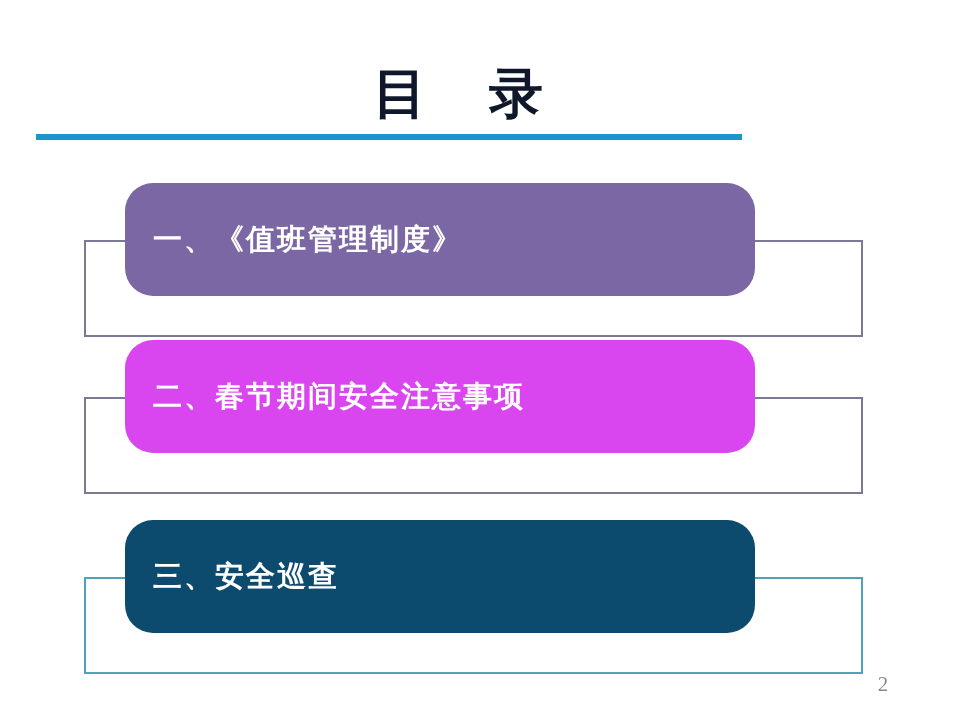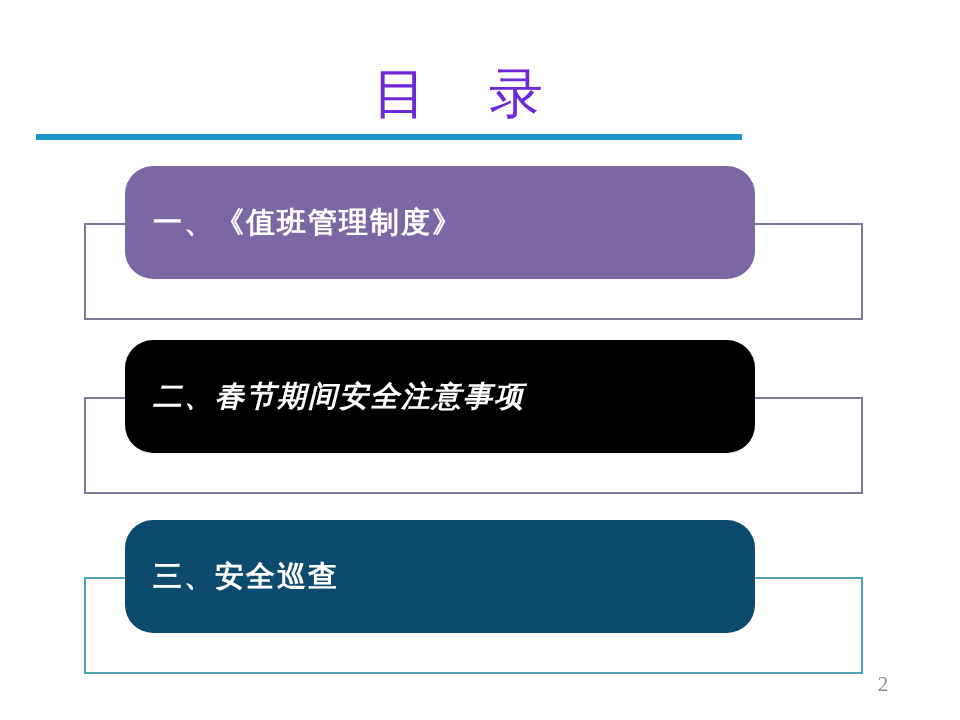--- a/index.html
+++ b/index.html
@@ -15,40 +15,40 @@
     overflow: hidden;
     font-family: "Liberation Sans", sans-serif;
   }
   .slide-title {
     position: absolute;
     top: 58px;
     left: 0;
     width: 920px;
     text-align: center;
     font-size: 54px;
-    font-weight: 400;
-    color: #6d28d9;
+    font-weight: 700;
+    color: #0f172a;
     font-family: "Liberation Sans", sans-serif;
     letter-spacing: 4px;
     white-space: pre;
   }
   .title-underline {
     position: absolute;
     left: 36px;
     top: 134px;
     width: 706px;
     height: 6px;
   }
   .toc-item {
     position: absolute;
     left: 0;
     width: 960px;
     height: 165px;
   }
-  .toc-item-1 { top: 166px; text-align: center; }
+  .toc-item-1 { top: 183px; text-align: center; }
   .toc-item-2 { top: 340px; }
   .toc-item-3 { top: 520px; }
   .outline-rect {
     position: absolute;
     left: 84px;
     top: 57px;
     width: 775px;
     height: 93px;
     border: 2px solid #7a7a94;
     background: transparent;
@@ -95,21 +95,21 @@
 
   <div class="toc-item toc-item-1">
     <div class="outline-rect" style="border-color: rgb(122, 122, 148);"></div>
     <div class="toc-pill" style="background-color: rgb(124, 103, 165);">
       <span class="toc-label">一、《值班管理制度》</span>
     </div>
   </div>
 
   <div class="toc-item toc-item-2">
     <div class="outline-rect" style="border-color: rgb(122, 122, 148);"></div>
-    <div class="toc-pill" style="background-color: #000000; font-style: italic;">
+    <div class="toc-pill" style="background-color: #d946ef;">
       <span class="toc-label">二、春节期间安全注意事项</span>
     </div>
   </div>
 
   <div class="toc-item toc-item-3">
     <div class="outline-rect" style="border-color: rgb(79, 163, 184);"></div>
     <div class="toc-pill" style="background-color: #0c4a6e;">
       <span class="toc-label">三、安全巡查</span>
     </div>
   </div>

